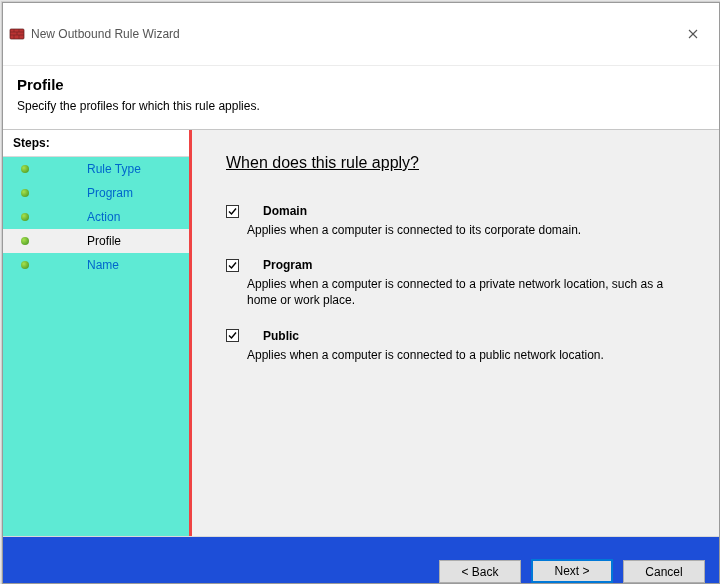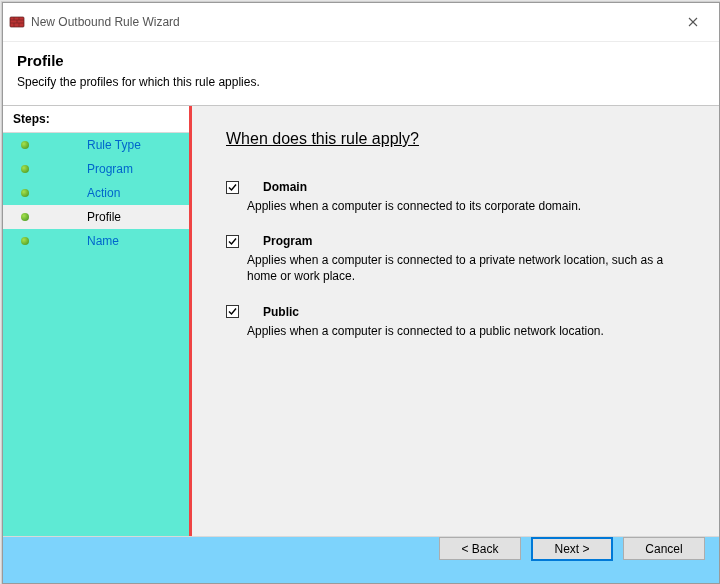--- a/index.html
+++ b/index.html
@@ -18,21 +18,21 @@
     border: 1px solid #9a9a9a;
     box-shadow: 0 0 0 1px #d0d0d0;
     display: flex;
     flex-direction: column;
     position: relative;
   }
   .titlebar {
     height: 30px;
     display: flex;
     align-items: center;
-    padding: 4px 6px;
+    padding: 16px 6px;
     border-bottom: 1px solid #ececec;
     background: #fff;
   }
   .titlebar .app-icon {
     width: 16px;
     height: 16px;
     margin-right: 6px;
     display: inline-flex;
     align-items: center;
     justify-content: center;
@@ -149,23 +149,23 @@
     margin: 4px 0 0 21px;
     font-size: 12px;
     color: #000;
     line-height: 1.35;
     max-width: 430px;
   }
 
   .footer {
     height: 46px;
     border-top: 1px solid #d9d9d9;
-    background: #7dd3fc;
-    display: flex;
-    align-items: flex-start;
+    background: #1d4ed8;
+    display: flex;
+    align-items: flex-end;
     justify-content: flex-end;
     padding: 0 14px;
     gap: 10px;
   }
   .btn {
     min-width: 82px;
     height: 23px;
     background: #e1e1e1;
     border: 1px solid #adadad;
     font-size: 12px;

